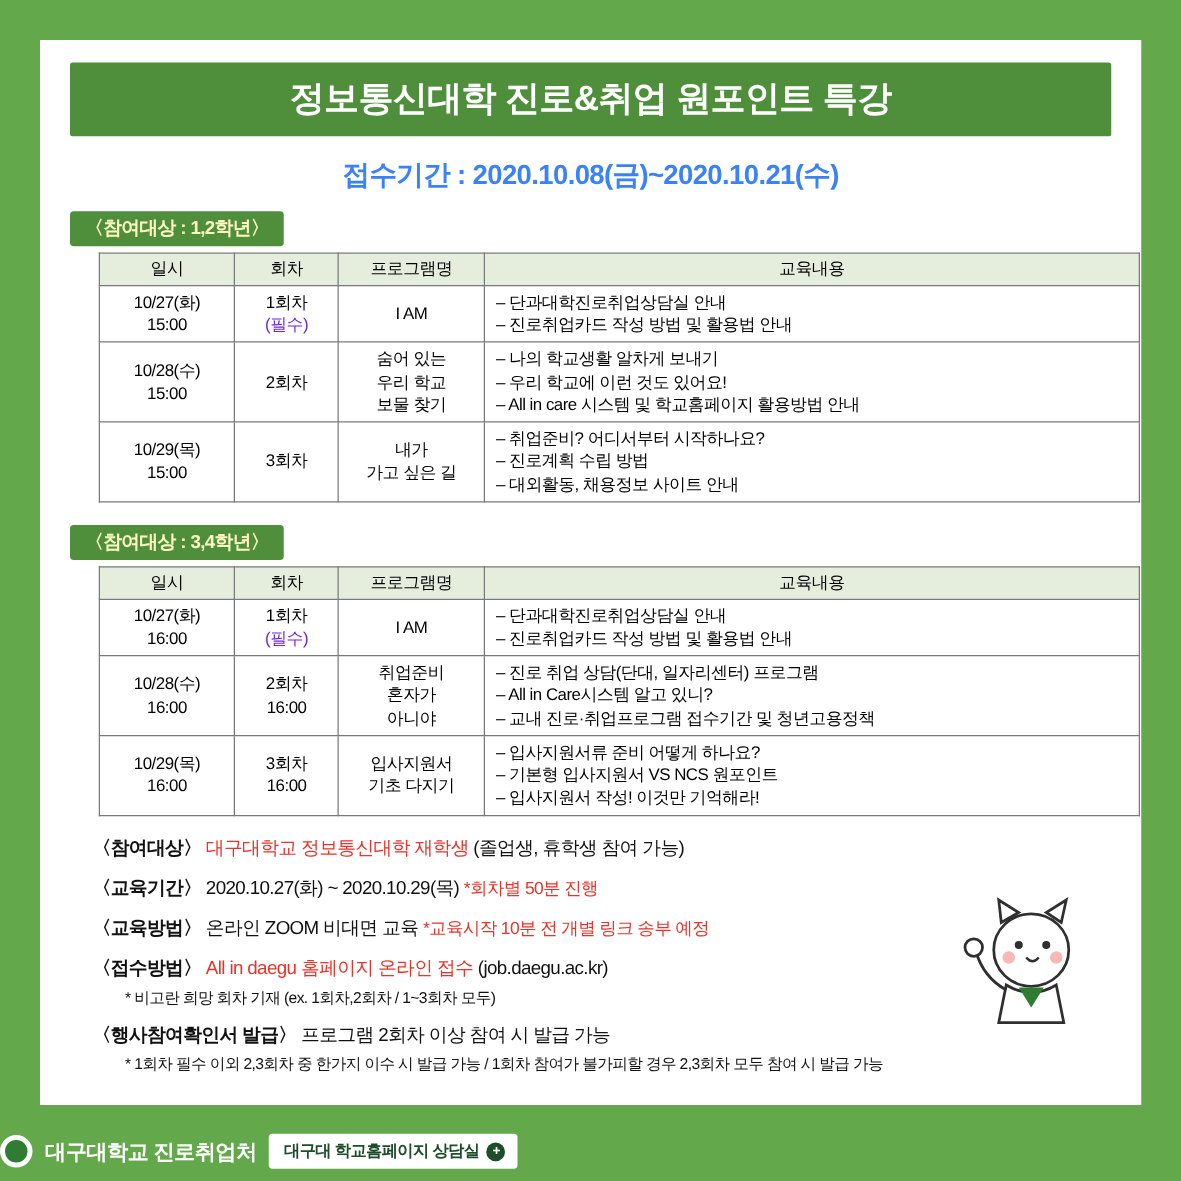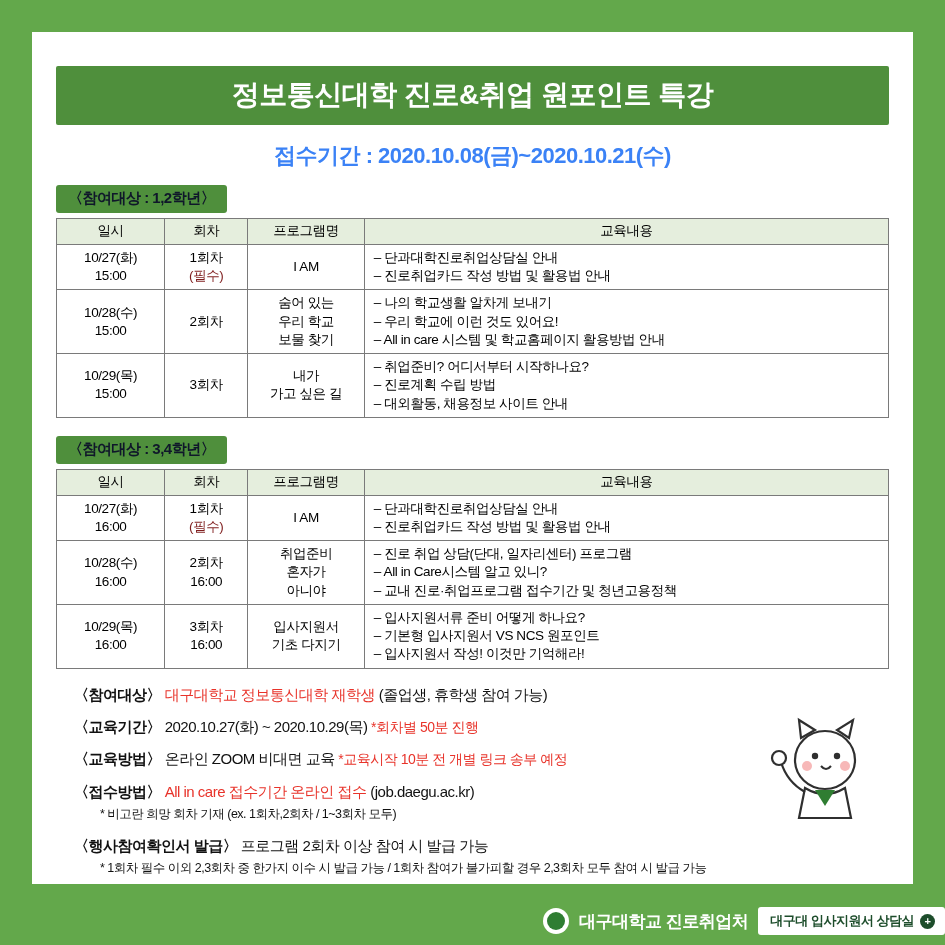--- a/index.html
+++ b/index.html
@@ -7,21 +7,21 @@
     width:945px;height:945px;
     background:#63a84b;
     font-family:"Liberation Sans","DejaVu Sans",sans-serif;
     overflow:hidden;
   }
   .poster{
     position:absolute;
     left:32px;top:32px;width:881px;height:852px;
     background:#ffffff;
     box-sizing:border-box;
-    padding:34px 24px 0 24px;
+    padding:18px 24px 0 24px;
   }
   .title-bar{
     background:#4f8f3c;
     color:#ffffff;
     text-align:center;
     font-size:28px;
     font-weight:bold;
     letter-spacing:-0.5px;
     padding:10px 0 11px 0;
     border-radius:2px;
@@ -30,55 +30,56 @@
     text-align:center;
     font-size:22px;
     font-weight:bold;
     color:#3b82f6;
     margin:16px 0 14px 0;
     letter-spacing:-0.5px;
   }
   .group-tag{
     display:inline-block;
     background:#4f8f3c;
-    color:#0f172a;
+    color:#fef9c3;
     font-size:15px;
     font-weight:bold;
     padding:4px 12px 5px 12px;
     border-radius:3px;
     margin-bottom:5px;
     letter-spacing:-0.5px;
   }
   table{
     border-collapse:collapse;
     width:100%;
     table-layout:fixed;
     font-size:13.5px;
     letter-spacing:-0.4px;
+    margin-left:23px;
   }
   table th{
     background:#e5eedd;
     border:1px solid #7a7a7a;
     font-weight:normal;
     padding:3px 0 4px 0;
     text-align:center;
     font-size:13.5px;
   }
   table td{
     border:1px solid #7a7a7a;
     padding:4px 6px;
     text-align:center;
     vertical-align:middle;
     line-height:1.35;
   }
   td.content{
     text-align:left;
     padding-left:9px;
   }
-  .req{color:#7f1d1d;}
+  .req{color:#6d28d9;}
   .cell-lines div{white-space:nowrap;}
   .info{
     margin-top:14px;
     font-size:15px;
     line-height:1.55;
     letter-spacing:-0.5px;
     color:#111;
   }
   .info .row{margin-bottom:9px;}
   .lbl{font-weight:bold;margin-left:18px;}
@@ -102,21 +103,21 @@
     right:30px;
     bottom:56px;
     width:130px;height:120px;
   }
   .bottom-bar{
     position:absolute;
     left:0;bottom:0;width:945px;height:48px;
     background:#63a84b;
     display:flex;
     align-items:center;
-    justify-content:flex-end;
+    justify-content:flex-start;
     gap:10px;
   }
   .bottom-bar .org{
     color:#ffffff;
     font-size:17px;
     font-weight:bold;
     letter-spacing:-0.5px;
   }
   .pill{
     background:#ffffff;
@@ -326,21 +327,21 @@
       <span class="small red">*회차별 50분 진행</span>
     </div>
     <div class="row">
       <span class="lbl">〈교육방법〉</span>
       <span>온라인 ZOOM 비대면 교육</span>
       <span class="small red">*교육시작 10분 전 개별 링크 송부 예정</span>
     </div>
     <div class="row">
       <div>
         <span class="lbl">〈접수방법〉</span>
-        <span class="red">All in care 접수기간 온라인 접수</span>
+        <span class="red">All in daegu 홈페이지 온라인 접수</span>
         <span>(job.daegu.ac.kr)</span>
       </div>
       <div class="note">* 비고란 희망 회차 기재 (ex. 1회차,2회차 / 1~3회차 모두)</div>
     </div>
     <div class="row">
       <div>
         <span class="lbl">〈행사참여확인서 발급〉</span>
         <span>프로그램 2회차 이상 참여 시 발급 가능</span>
       </div>
       <div class="note">* 1회차 필수 이외 2,3회차 중 한가지 이수 시 발급 가능 / 1회차 참여가 불가피할 경우 2,3회차 모두 참여 시 발급 가능</div>
@@ -361,16 +362,16 @@
     <path d="M52 84 q-18 -10 -24 -30" fill="none" stroke="#2f2f2f" stroke-width="2.2"></path>
     <circle cx="26" cy="50" r="7" fill="#ffffff" stroke="#2f2f2f" stroke-width="2.2"></circle>
   </svg>
 
 </div>
 
 <div class="bottom-bar">
   <span class="emblem"></span>
   <span class="org">대구대학교 진로취업처</span>
   <span class="pill">
-    <span>대구대 입사지원서 상담실</span>
+    <span>대구대 학교홈페이지 상담실</span>
     <span class="plus">+</span>
   </span>
 </div>
 
 </body></html>

